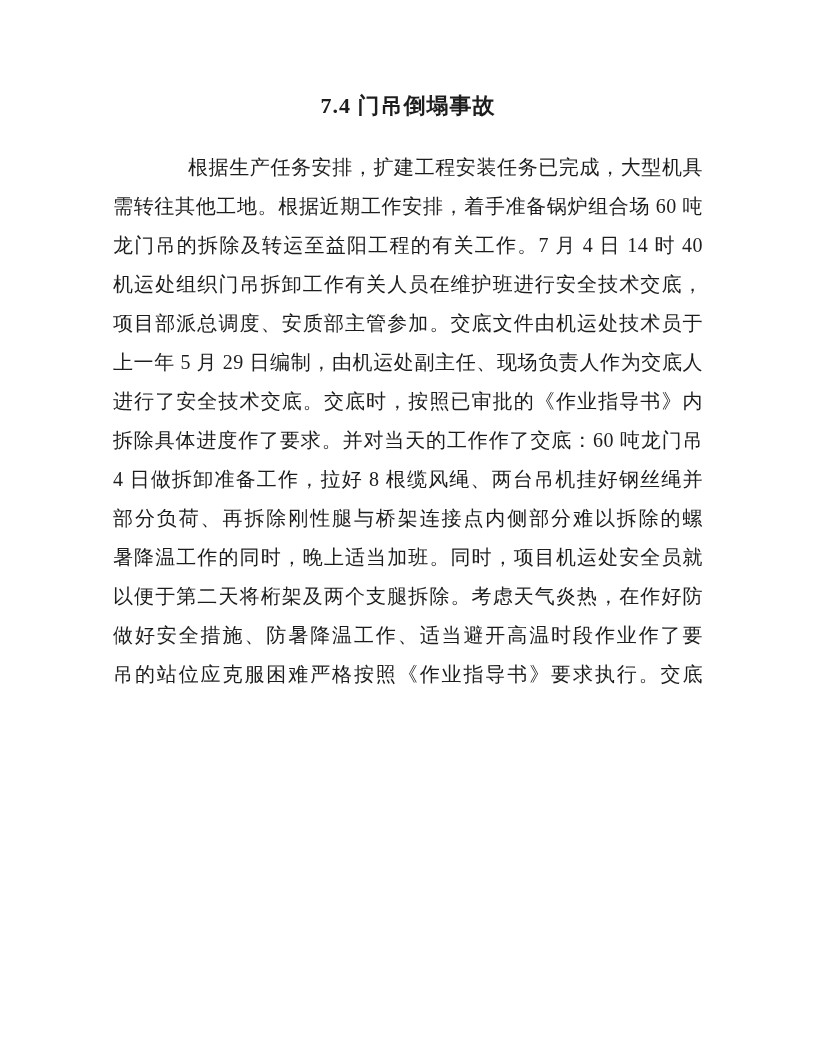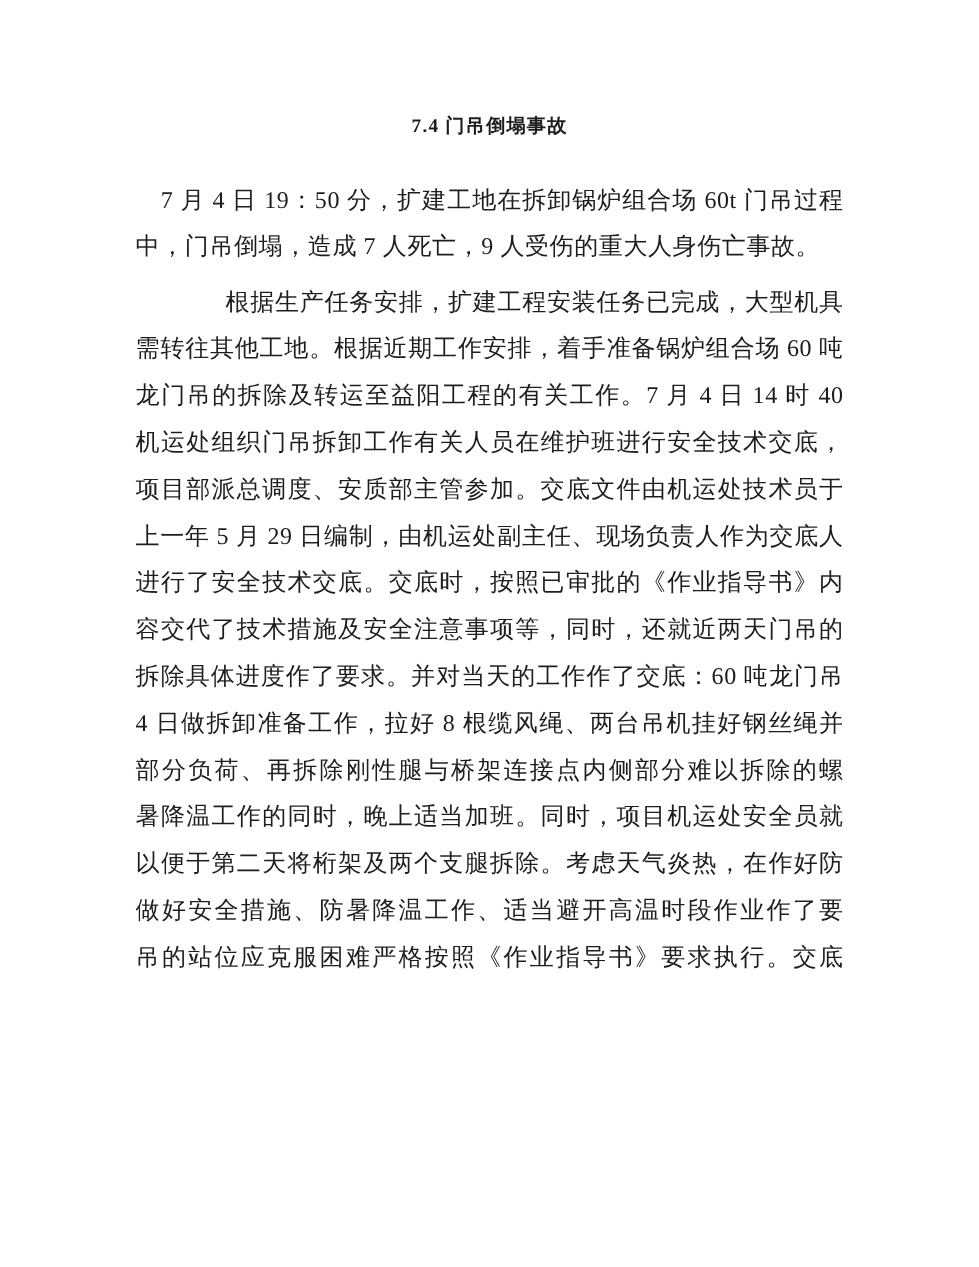--- a/index.html
+++ b/index.html
@@ -10,21 +10,21 @@
     margin: 0 auto;
     background: #ffffff;
     box-sizing: border-box;
     padding: 90px 113px 0 113px;
     overflow: hidden;
     font-family: "Liberation Serif", "DejaVu Serif", serif;
     color: #1d1d1d;
   }
   .title {
     margin: 0 0 27px 0;
-    font-size: 16px;
+    font-size: 22px;
     line-height: 31px;
     font-weight: bold;
     text-align: center;
     letter-spacing: 1px;
   }
   .para { margin: 0; }
   .para + .para { margin-top: 7px; }
   .line {
     font-size: 20px;
     line-height: 39px;
@@ -47,34 +47,29 @@
   .ind1 { text-indent: 21px; }
   .ind2 { text-indent: 75px; }
 </style>
 </head>
 <body>
 
 <div class="page">
 
   <h1 class="title">7.4 门吊倒塌事故</h1>
 
-  <div class="para">
-    <div class="line jus ind1">7 月 4 日 19：50 分，扩建工地在拆卸锅炉组合场 60t 门吊过程</div>
-    <div class="line">中，门吊倒塌，造成 7 人死亡，9 人受伤的重大人身伤亡事故。</div>
-  </div>
 
   <div class="para">
     <div class="line jus ind2">根据生产任务安排，扩建工程安装任务已完成，大型机具</div>
     <div class="line jus">需转往其他工地。根据近期工作安排，着手准备锅炉组合场 60 吨</div>
     <div class="line jus">龙门吊的拆除及转运至益阳工程的有关工作。7 月 4 日 14 时 40 分，</div>
     <div class="line jus">机运处组织门吊拆卸工作有关人员在维护班进行安全技术交底，</div>
     <div class="line jus">项目部派总调度、安质部主管参加。交底文件由机运处技术员于</div>
     <div class="line jus">上一年 5 月 29 日编制，由机运处副主任、现场负责人作为交底人</div>
     <div class="line jus">进行了安全技术交底。交底时，按照已审批的《作业指导书》内</div>
-    <div class="line jus">容交代了技术措施及安全注意事项等，同时，还就近两天门吊的</div>
     <div class="line jus">拆除具体进度作了要求。并对当天的工作作了交底：60 吨龙门吊</div>
     <div class="line jus">4 日做拆卸准备工作，拉好 8 根缆风绳、两台吊机挂好钢丝绳并带</div>
     <div class="line jus">部分负荷、再拆除刚性腿与桥架连接点内侧部分难以拆除的螺丝，</div>
     <div class="line jus">暑降温工作的同时，晚上适当加班。同时，项目机运处安全员就</div>
     <div class="line jus">以便于第二天将桁架及两个支腿拆除。考虑天气炎热，在作好防</div>
     <div class="line jus">做好安全措施、防暑降温工作、适当避开高温时段作业作了要求。</div>
     <div class="line jus">吊的站位应克服困难严格按照《作业指导书》要求执行。交底后，</div>
   </div>
 
 </div>

